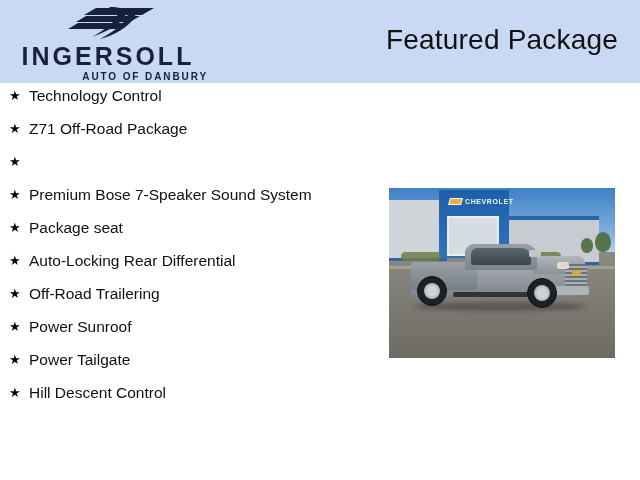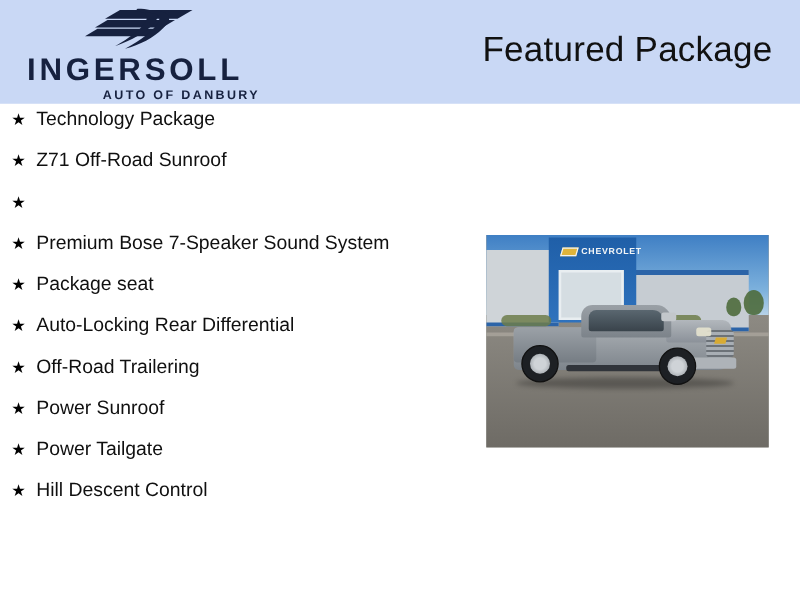--- a/index.html
+++ b/index.html
@@ -301,25 +301,25 @@
 
     <div id="wordmark-tagline">AUTO OF DANBURY</div>
   </div>
 
   <div id="page-title">Featured Package</div>
 </div>
 
 <ul id="feature-list">
   <li class="feature-item">
     <span class="feature-bullet">★</span>
-    <span class="feature-label">Technology Package</span>
-  </li>
-  <li class="feature-item">
-    <span class="feature-bullet">★</span>
-    <span class="feature-label">Z71 Off-Road Sunroof</span>
+    <span class="feature-label">Technology Control</span>
+  </li>
+  <li class="feature-item">
+    <span class="feature-bullet">★</span>
+    <span class="feature-label">Z71 Off-Road Package</span>
   </li>
   <li class="feature-item">
     <span class="feature-bullet">★</span>
   </li>
   <li class="feature-item">
     <span class="feature-bullet">★</span>
     <span class="feature-label">Premium Bose 7-Speaker Sound System</span>
   </li>
   <li class="feature-item">
     <span class="feature-bullet">★</span>

